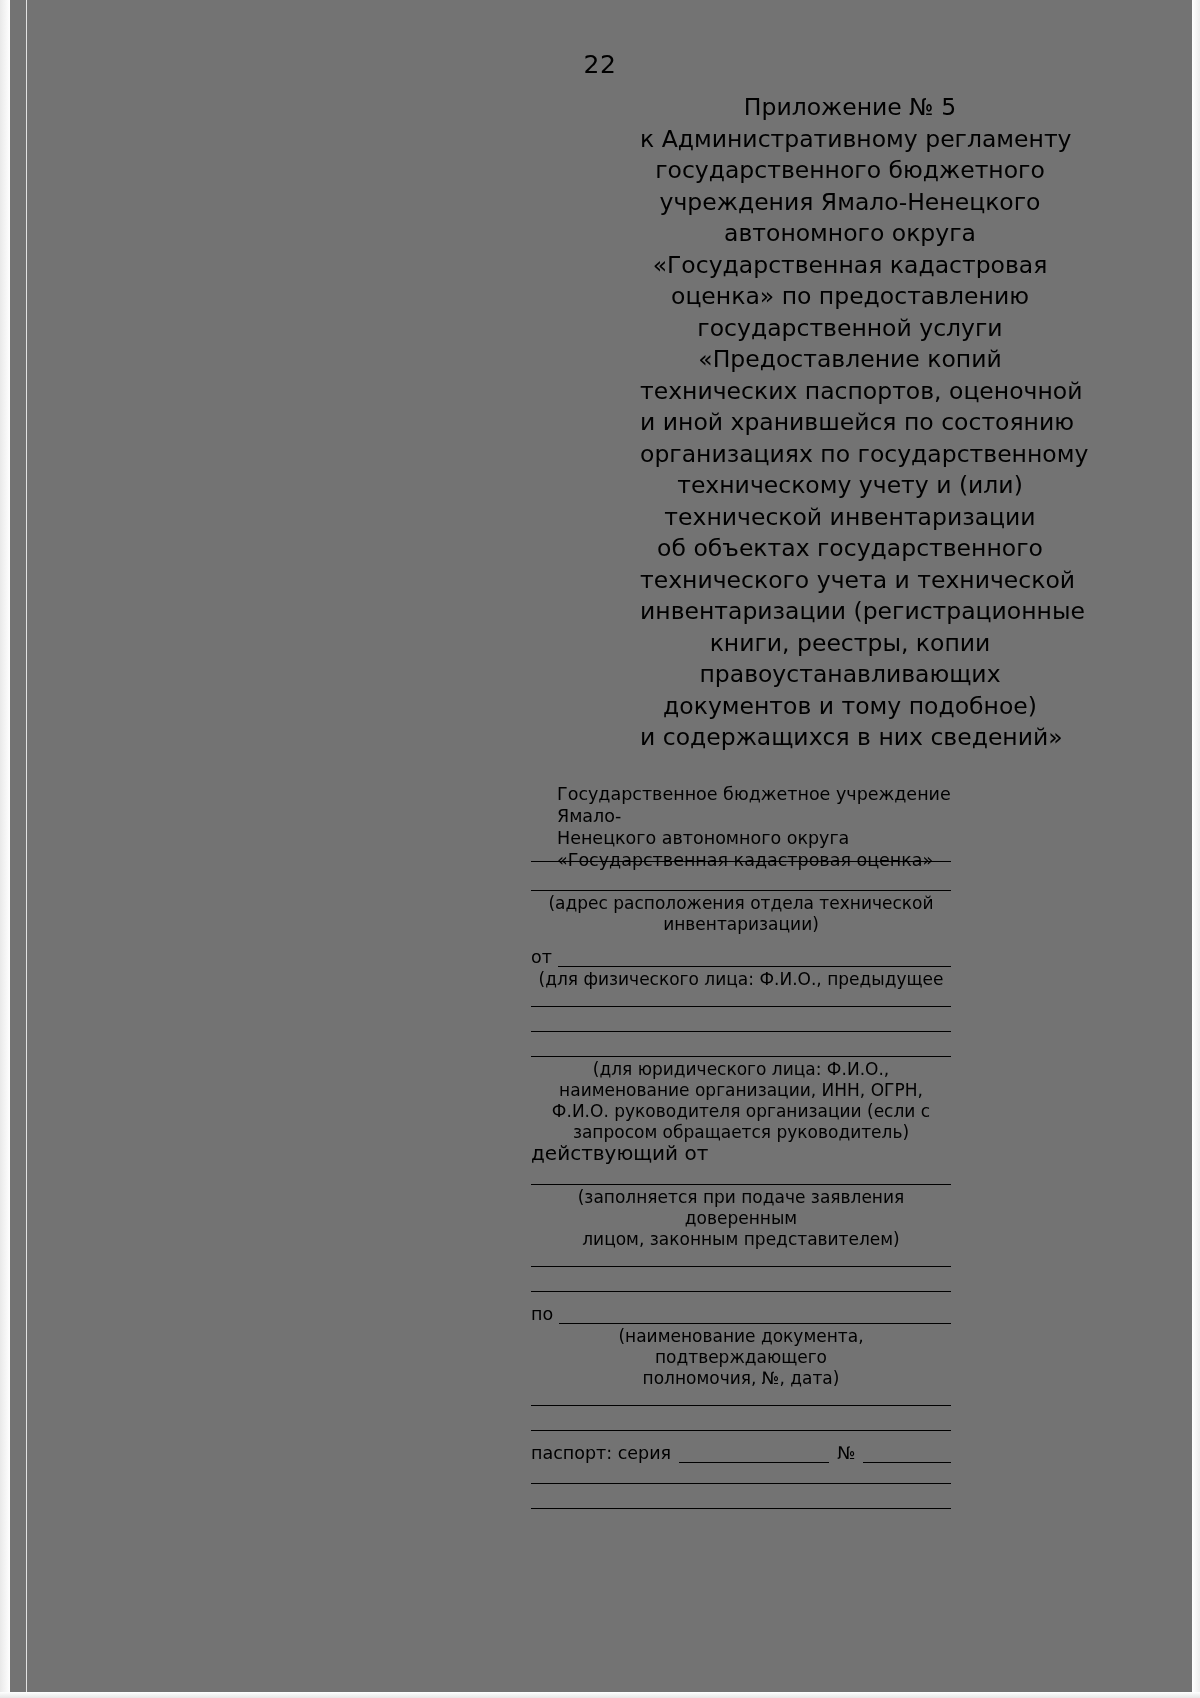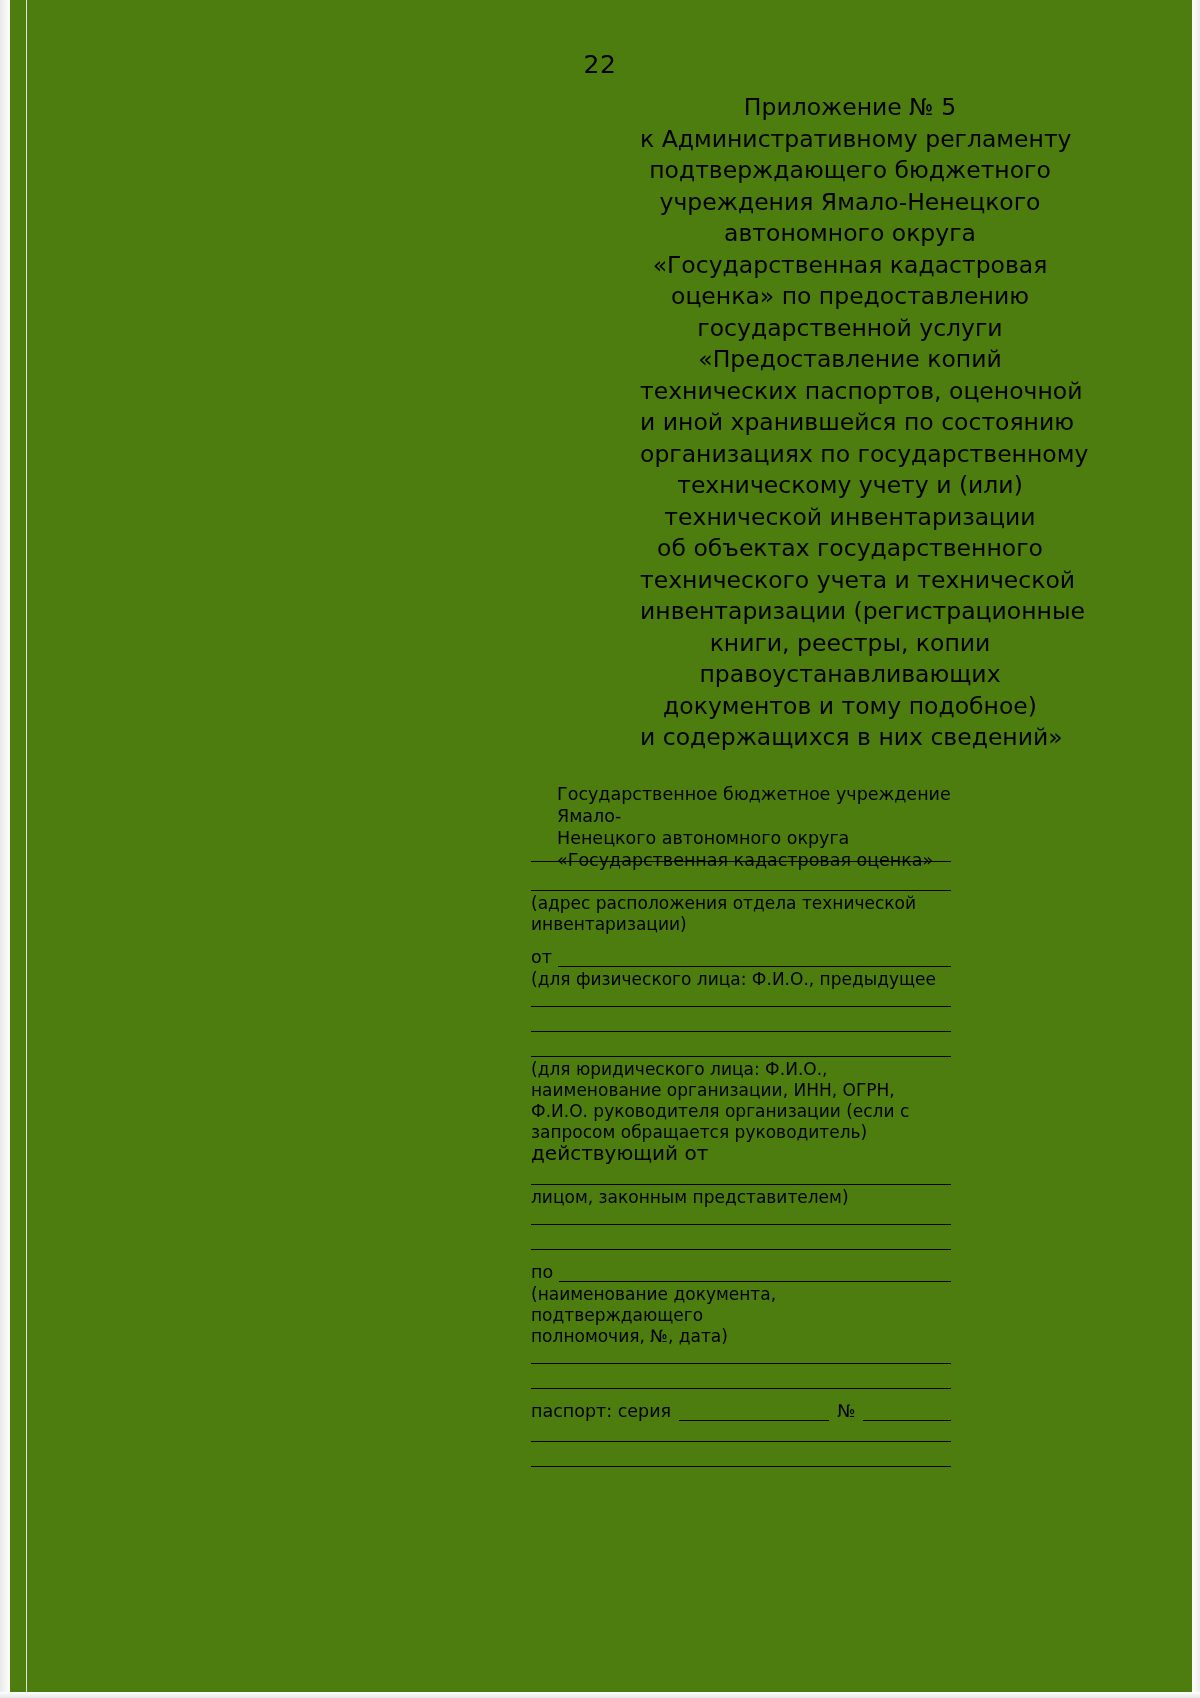--- a/index.html
+++ b/index.html
@@ -9,21 +9,21 @@
   }
   body {
     font-family: "DejaVu Sans", "Liberation Sans", sans-serif;
     color: #000000;
   }
   .page {
     position: relative;
     width: 1200px;
     height: 1698px;
     margin: 0 auto;
-    background: #4d7c0f;
+    background: #737373;
     overflow: hidden;
   }
   
   .scan-edge-left {
     position: absolute;
     left: 0;
     top: 0;
     width: 10px;
     height: 100%;
     background: linear-gradient(to right, #e9e9e9, #ffffff);
@@ -100,20 +100,21 @@
     border-bottom: 1.6px solid #000;
     height: 0;
     margin: 0;
   }
   .gap-12 { height: 12px; }
   .gap-16 { height: 16px; }
   .gap-20 { height: 20px; }
   .gap-24 { height: 24px; }
   .gap-28 { height: 28px; }
   .caption {
+    text-align: center;
     font-size: 17px;
     line-height: 21px;
     padding-top: 2px;
   }
   .caption-left {
     text-align: left;
     font-size: 20px;
     line-height: 21px;
   }
   .inline-row {
@@ -158,21 +159,21 @@
   <div class="scan-edge-left"></div>
   <div class="scan-line"></div>
   <div class="scan-edge-right"></div>
   <div class="scan-bottom"></div>
 
   <div class="page-number">22</div>
 
   <div class="appendix-block">
     <div>Приложение № 5</div>
     <div>к Административному регламенту</div>
-    <div>подтверждающего бюджетного</div>
+    <div>государственного бюджетного</div>
     <div>учреждения Ямало-Ненецкого</div>
     <div>автономного округа</div>
     <div>«Государственная кадастровая</div>
     <div>оценка» по предоставлению</div>
     <div>государственной услуги</div>
     <div>«Предоставление копий</div>
     <div>технических паспортов, оценочной</div>
     <div>и иной хранившейся по состоянию</div>
     <div>организациях по государственному</div>
     <div>техническому учету и (или)</div>
@@ -223,20 +224,21 @@
       <div>(для юридического лица: Ф.И.О.,</div>
       <div>наименование организации, ИНН, ОГРН,</div>
       <div>Ф.И.О. руководителя организации (если с</div>
       <div>запросом обращается руководитель)</div>
     </div>
 
     <div class="caption-left">действующий от</div>
     <div class="gap-20"></div>
     <div class="rule"></div>
     <div class="caption">
+      <div>(заполняется при подаче заявления доверенным</div>
       <div>лицом, законным представителем)</div>
     </div>
 
     <div class="gap-16"></div>
     <div class="rule"></div>
     <div class="gap-24"></div>
     <div class="rule"></div>
 
     <div class="gap-12"></div>
     <div class="inline-row">

